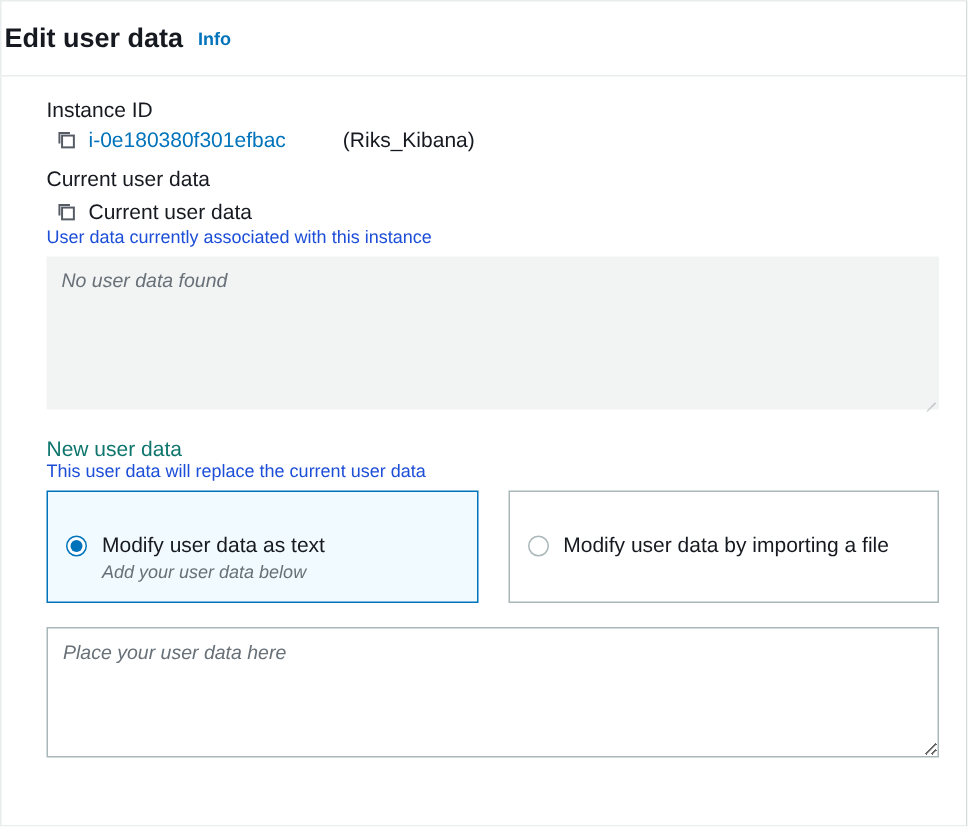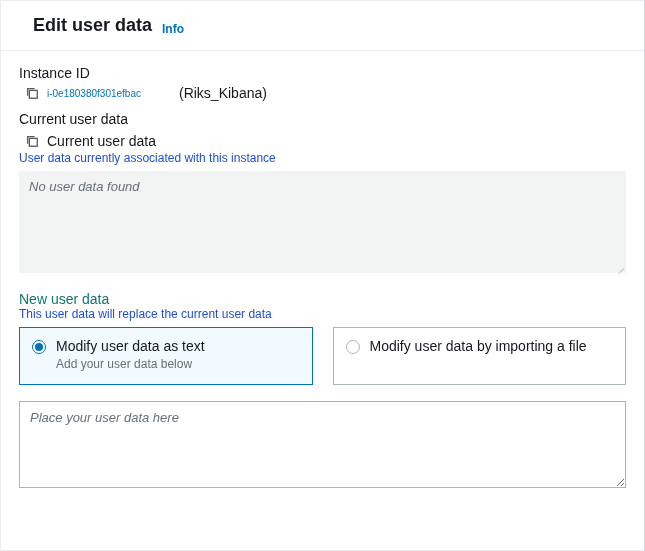--- a/index.html
+++ b/index.html
@@ -17,41 +17,42 @@
       overflow: hidden;
     }
     .page {
       border: 1px solid #eaeded;
       border-right: 1px solid #d5dbdb;
       height: 100%;
       display: flex;
       flex-direction: column;
     }
     .header {
-      padding: 14px 18px 14px 32px;
+      padding: 14px 18px 14px 2px;
       border-bottom: 1px solid #eaeded;
       display: flex;
-      align-items: flex-end;
+      align-items: center;
       gap: 10px;
     }
     .header-title {
       font-size: 18px;
       font-weight: 700;
       color: #16191f;
     }
     .info-link {
       font-size: 12px;
       font-weight: 700;
       color: #0073bb;
       cursor: pointer;
     }
     .content {
       padding: 14px 18px 18px 18px;
       flex: 1;
       overflow: auto;
+      margin-left: 12px;
     }
     .label {
       font-size: 14px;
       color: #16191f;
       margin-bottom: 4px;
     }
     .instance-row {
       display: flex;
       align-items: center;
       gap: 8px;
@@ -61,21 +62,21 @@
     .copy-icon {
       width: 14px;
       height: 14px;
       cursor: pointer;
       color: #545b64;
       flex-shrink: 0;
     }
     .instance-id {
       color: #0073bb;
       cursor: pointer;
-      font-size: 10px;
+      font-size: 14px;
     }
     .instance-name {
       color: #16191f;
       font-size: 14px;
       padding-left: 30px;
     }
     .current-row-head {
       display: flex;
       align-items: center;
       gap: 8px;
@@ -136,21 +137,21 @@
     }
     .radio-tiles {
       display: flex;
       gap: 20px;
       margin-top: 6px;
       margin-bottom: 16px;
     }
     .radio-tile {
       flex: 1;
       border: 1px solid #aab7b8;
-      padding: 10px 12px 12px 12px;
+      padding: 27px 12px 12px 12px;
       display: flex;
       gap: 10px;
       cursor: pointer;
       position: relative;
     }
     .radio-tile.selected {
       border: 1px solid #0073bb;
       background: #f1faff;
     }
     .radio-circle {
@@ -181,20 +182,21 @@
     }
     .radio-title {
       font-size: 14px;
       color: #16191f;
       margin-bottom: 2px;
     }
     .radio-desc {
       font-size: 12px;
       color: #687078;
       line-height: 1.35;
+      font-style: italic;
     }
     .user-data-textarea {
       width: 100%;
       height: 87px;
       border: 1px solid #aab7b8;
       padding: 8px 10px;
       font-family: inherit;
       font-size: 13px;
       color: #16191f;
       resize: both;

